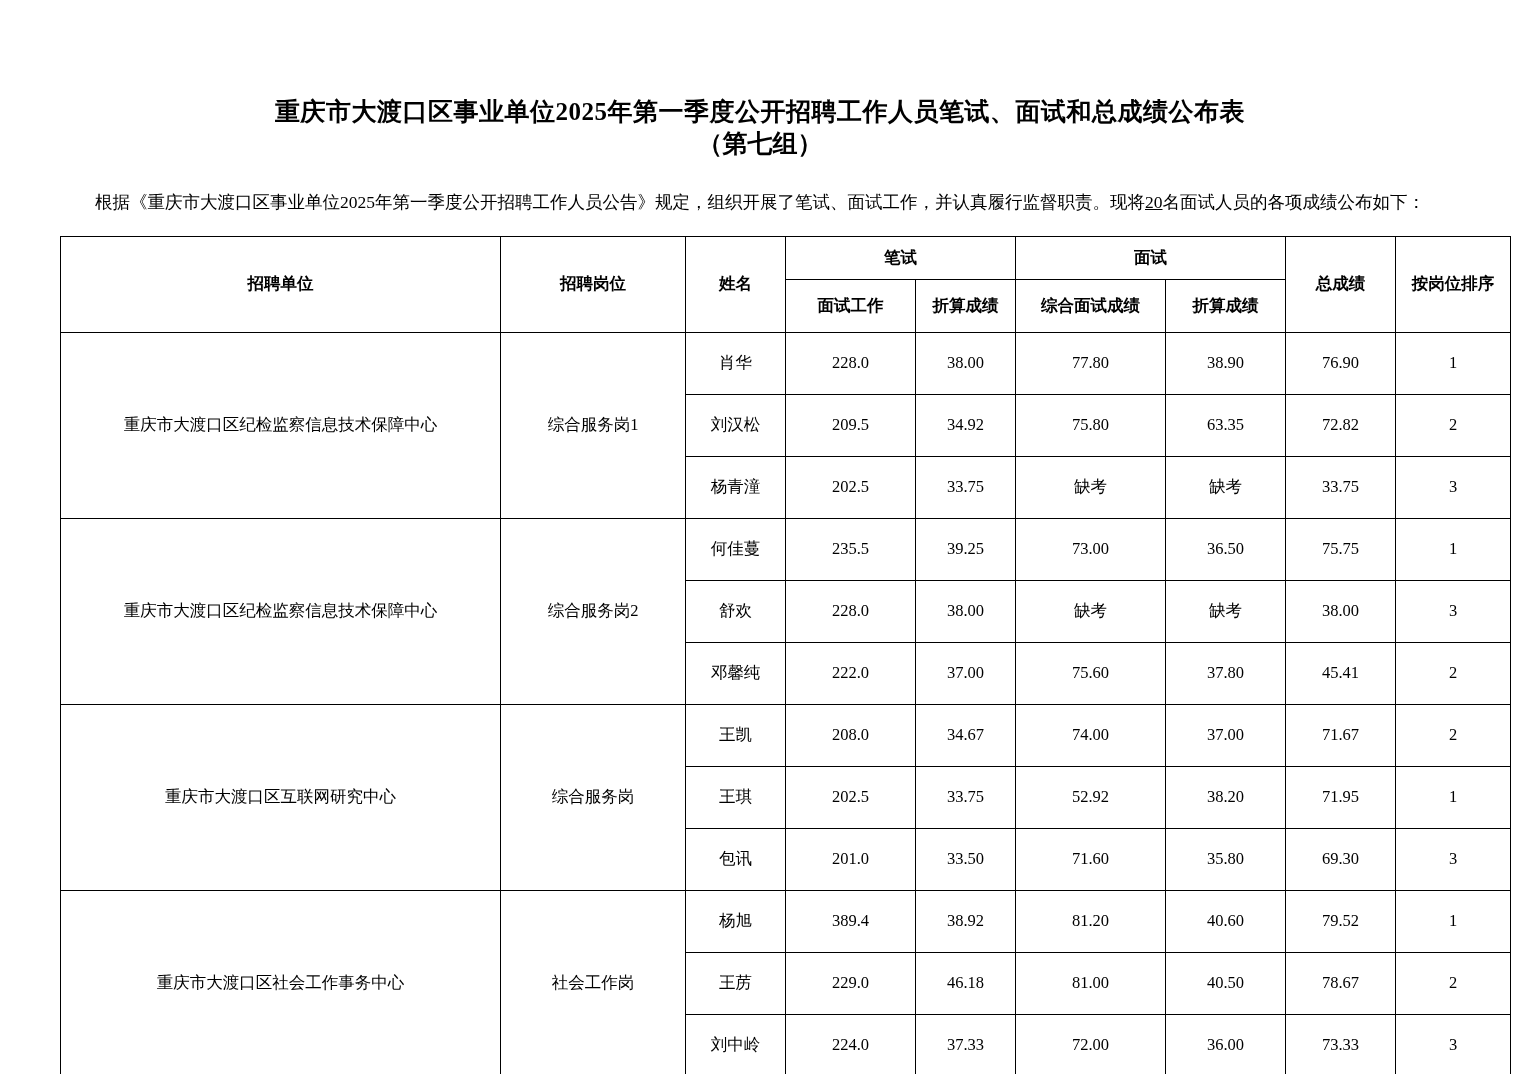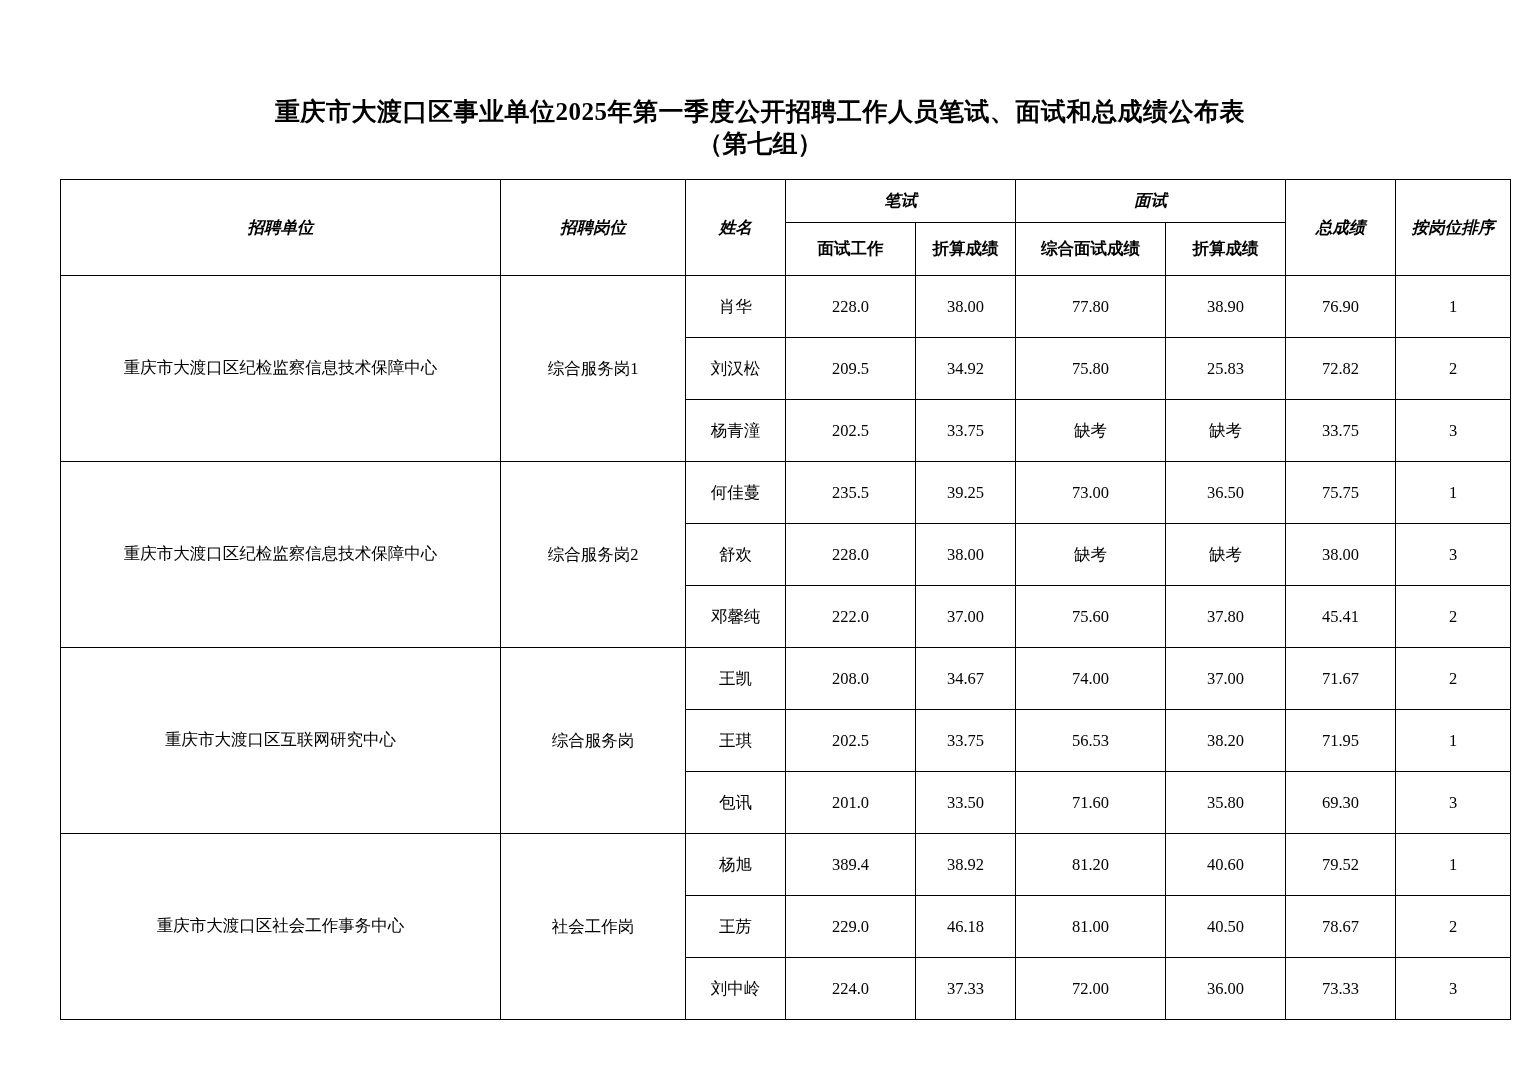--- a/index.html
+++ b/index.html
@@ -59,21 +59,20 @@
     text-align: center;
     vertical-align: middle;
     padding: 4px 2px;
   }
   table.scores th {
     font-weight: bold;
     font-size: 16.5px;
   }
   .th-group {
     height: 34px;
-    font-style: italic;
   }
   .th-sub {
     height: 44px;
   }
   td.unit {
     font-size: 16.5px;
     line-height: 1.5;
   }
   td.post {
     font-size: 16.5px;
@@ -97,20 +96,21 @@
 </head>
 <body>
 
 <div class="page">
 
   <div class="title-block">
     <div class="title-line1">重庆市大渡口区事业单位2025年第一季度公开招聘工作人员笔试、面试和总成绩公布表</div>
     <div class="title-line2">（第七组）</div>
   </div>
 
+  <p class="intro"><span>根据《重庆市大渡口区事业单位2025年第一季度公开招聘工作人员公告》规定，组织开展了笔试、面试工作，并认真履行监督职责。现将</span><span class="underline">20</span><span>名面试人员的各项成绩公布如下：</span></p>
 
   <table class="scores">
     <colgroup>
       <col class="c-unit">
       <col class="c-post">
       <col class="c-name">
       <col class="c-written">
       <col class="c-wconv">
       <col class="c-interview">
       <col class="c-iconv">
@@ -145,21 +145,21 @@
         <td>77.80</td>
         <td>38.90</td>
         <td>76.90</td>
         <td>1</td>
       </tr>
       <tr class="datarow">
         <td class="name">刘汉松</td>
         <td>209.5</td>
         <td>34.92</td>
         <td>75.80</td>
-        <td>25.83</td>
+        <td>63.35</td>
         <td>72.82</td>
         <td>2</td>
       </tr>
       <tr class="datarow">
         <td class="name">杨青潼</td>
         <td>202.5</td>
         <td>33.75</td>
         <td>缺考</td>
         <td>缺考</td>
         <td>33.75</td>
@@ -204,21 +204,21 @@
         <td>34.67</td>
         <td>74.00</td>
         <td>37.00</td>
         <td>71.67</td>
         <td>2</td>
       </tr>
       <tr class="datarow">
         <td class="name">王琪</td>
         <td>202.5</td>
         <td>33.75</td>
-        <td>56.53</td>
+        <td>52.92</td>
         <td>38.20</td>
         <td>71.95</td>
         <td>1</td>
       </tr>
       <tr class="datarow">
         <td class="name">包讯</td>
         <td>201.0</td>
         <td>33.50</td>
         <td>71.60</td>
         <td>35.80</td>

